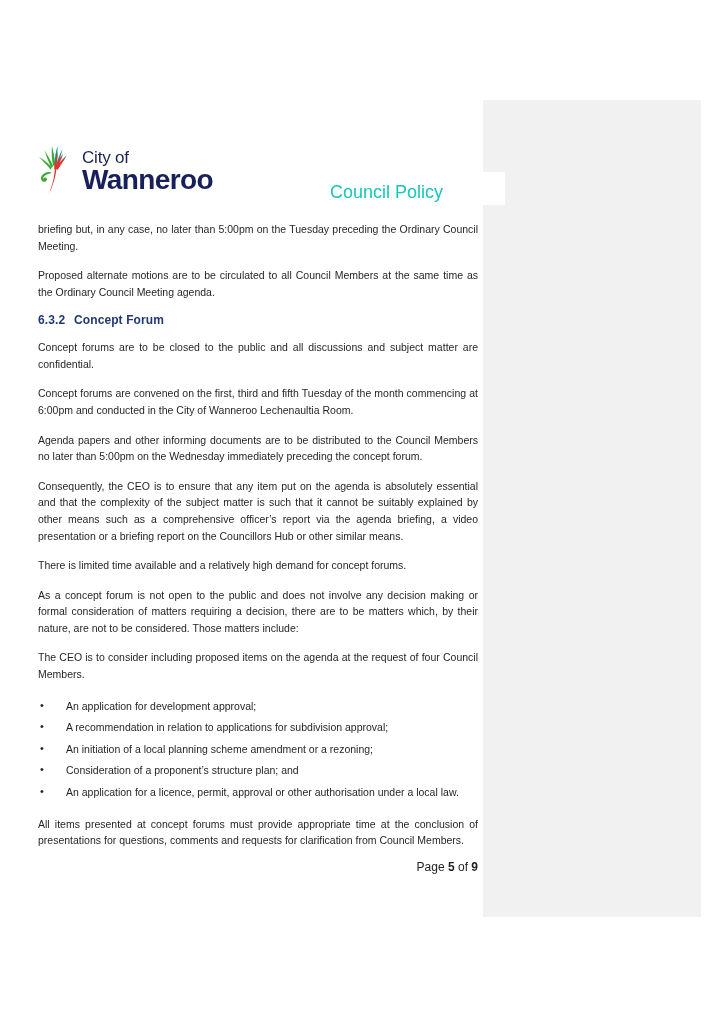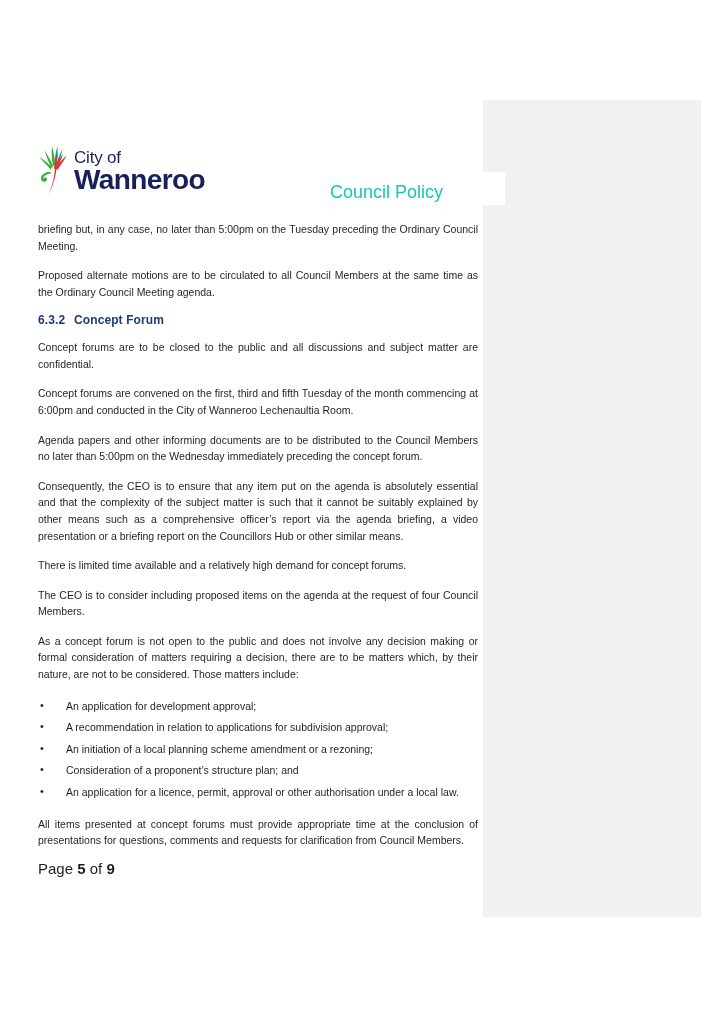--- a/index.html
+++ b/index.html
@@ -44,20 +44,21 @@
     top: 0;
     width: 483px;
     height: 212px;
   }
   .logo-block {
     position: absolute;
     left: 38px;
     top: 140px;
     display: flex;
     align-items: flex-start;
+    gap: 8px;
   }
   .logo-mark {
     width: 34px;
     height: 56px;
     flex: 0 0 auto;
     margin-right: 2px;
     margin-top: 2px;
   }
   .logo-words {
     display: flex;
@@ -138,21 +139,22 @@
     font-size: 11px;
     color: #231f20;
   }
 
   
   .doc-footer {
     position: absolute;
     left: 38px;
     top: 860px;
     width: 440px;
-    font-size: 15px;
+    text-align: right;
+    font-size: 12px;
     color: #231f20;
   }
   .doc-footer b { font-weight: bold; }
 </style>
 </head>
 <body>
 
 <div id="page">
 
   <div class="grey-panel"></div>
@@ -195,22 +197,22 @@
 
     <h3 class="section-heading">
       <span class="num">6.3.2</span><span>Concept Forum</span>
     </h3>
 
     <p class="para">Concept forums are to be closed to the public and all discussions and subject matter are confidential.</p>
     <p class="para">Concept forums are convened on the first, third and fifth Tuesday of the month commencing at 6:00pm and conducted in the City of Wanneroo Lechenaultia Room.</p>
     <p class="para">Agenda papers and other informing documents are to be distributed to the Council Members no later than 5:00pm on the Wednesday immediately preceding the concept forum.</p>
     <p class="para">Consequently, the CEO is to ensure that any item put on the agenda is absolutely essential and that the complexity of the subject matter is such that it cannot be suitably explained by other means such as a comprehensive officer’s report via the agenda briefing, a video presentation or a briefing report on the Councillors Hub or other similar means.</p>
     <p class="para">There is limited time available and a relatively high demand for concept forums.</p>
+    <p class="para">As a concept forum is not open to the public and does not involve any decision making or formal consideration of matters requiring a decision, there are to be matters which, by their nature, are not to be considered. Those matters include:</p>
     <p class="para">The CEO is to consider including proposed items on the agenda at the request of four Council Members.</p>
-    <p class="para">As a concept forum is not open to the public and does not involve any decision making or formal consideration of matters requiring a decision, there are to be matters which, by their nature, are not to be considered. Those matters include:</p>
 
     <ul class="bullets">
       <li>An application for development approval;</li>
       <li>A recommendation in relation to applications for subdivision approval;</li>
       <li>An initiation of a local planning scheme amendment or a rezoning;</li>
       <li>Consideration of a proponent’s structure plan; and</li>
       <li>An application for a licence, permit, approval or other authorisation under a local law.</li>
     </ul>
 
     <p class="para">All items presented at concept forums must provide appropriate time at the conclusion of presentations for questions, comments and requests for clarification from Council Members.</p>

